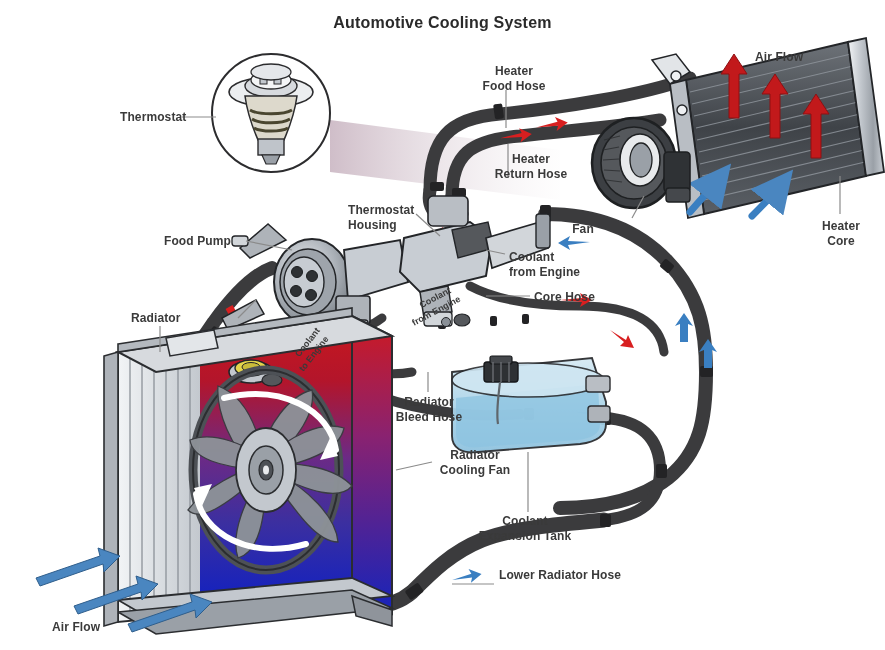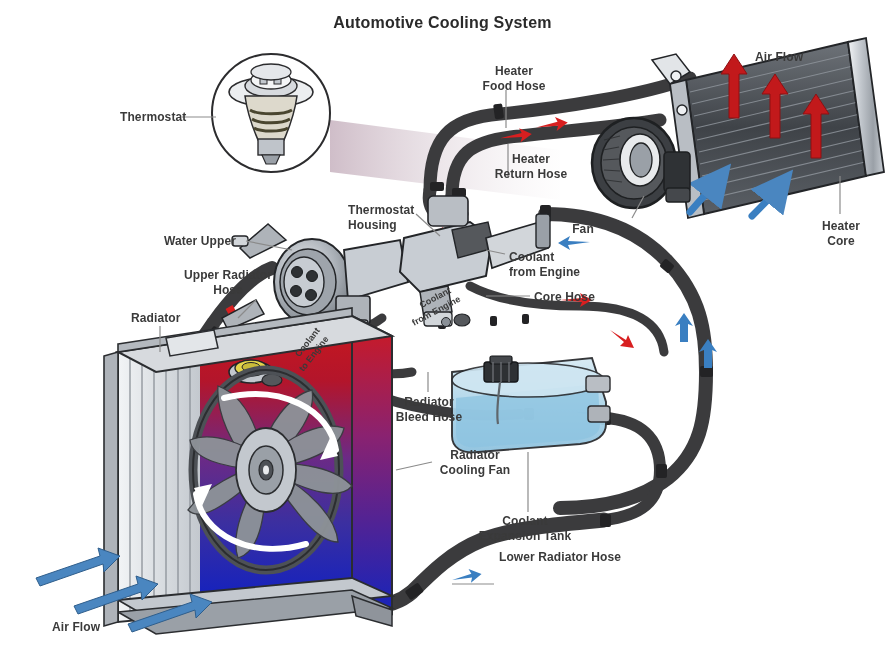--- a/index.html
+++ b/index.html
@@ -377,39 +377,37 @@
 Core</span></div>
 
   <div class="lbl c" style="left:564px;top:222px;width:38px;"><span>Fan</span></div>
 
   <div class="lbl" style="left:348px;top:203px;"><span>Thermostat
 Housing</span></div>
 
   <div class="lbl" style="left:509px;top:250px;"><span>Coolant
 from Engine</span></div>
 
-  <div class="lbl" style="left:164px;top:234px;"><span>Water Upper</span></div>
-
-  <div class="lbl c" style="left:178px;top:268px;width:100px;"><span>Upper Radiator
-Hose</span></div>
+  <div class="lbl" style="left:164px;top:234px;"><span>Food Pump</span></div>
+
 
   <div class="lbl" style="left:131px;top:311px;"><span>Radiator</span></div>
 
   <div class="lbl" style="left:534px;top:290px;"><span>Core Hose</span></div>
 
   <div class="lbl c" style="left:383px;top:395px;width:92px;"><span>Radiator
 Bleed Hose</span></div>
 
   <div class="lbl c" style="left:430px;top:448px;width:90px;"><span>Radiator
 Cooling Fan</span></div>
 
   <div class="lbl c" style="left:462px;top:514px;width:126px;"><span>Coolant
 Expansion Tank</span></div>
 
-  <div class="lbl" style="left:499px;top:550px;"><span>Lower Radiator Hose</span></div>
+  <div class="lbl" style="left:499px;top:568px;"><span>Lower Radiator Hose</span></div>
 
   <div class="lbl" style="left:52px;top:620px;"><span>Air Flow</span></div>
 
   <div class="lbl sm c" style="left:396px;top:284px;width:70px;transform:rotate(-28deg);transform-origin:center;">
     <span>Coolant
 from Engine</span></div>
 
   <div class="lbl sm c" style="left:274px;top:330px;width:62px;transform:rotate(-52deg);transform-origin:center;">
     <span>Coolant
 to Engine</span></div>

